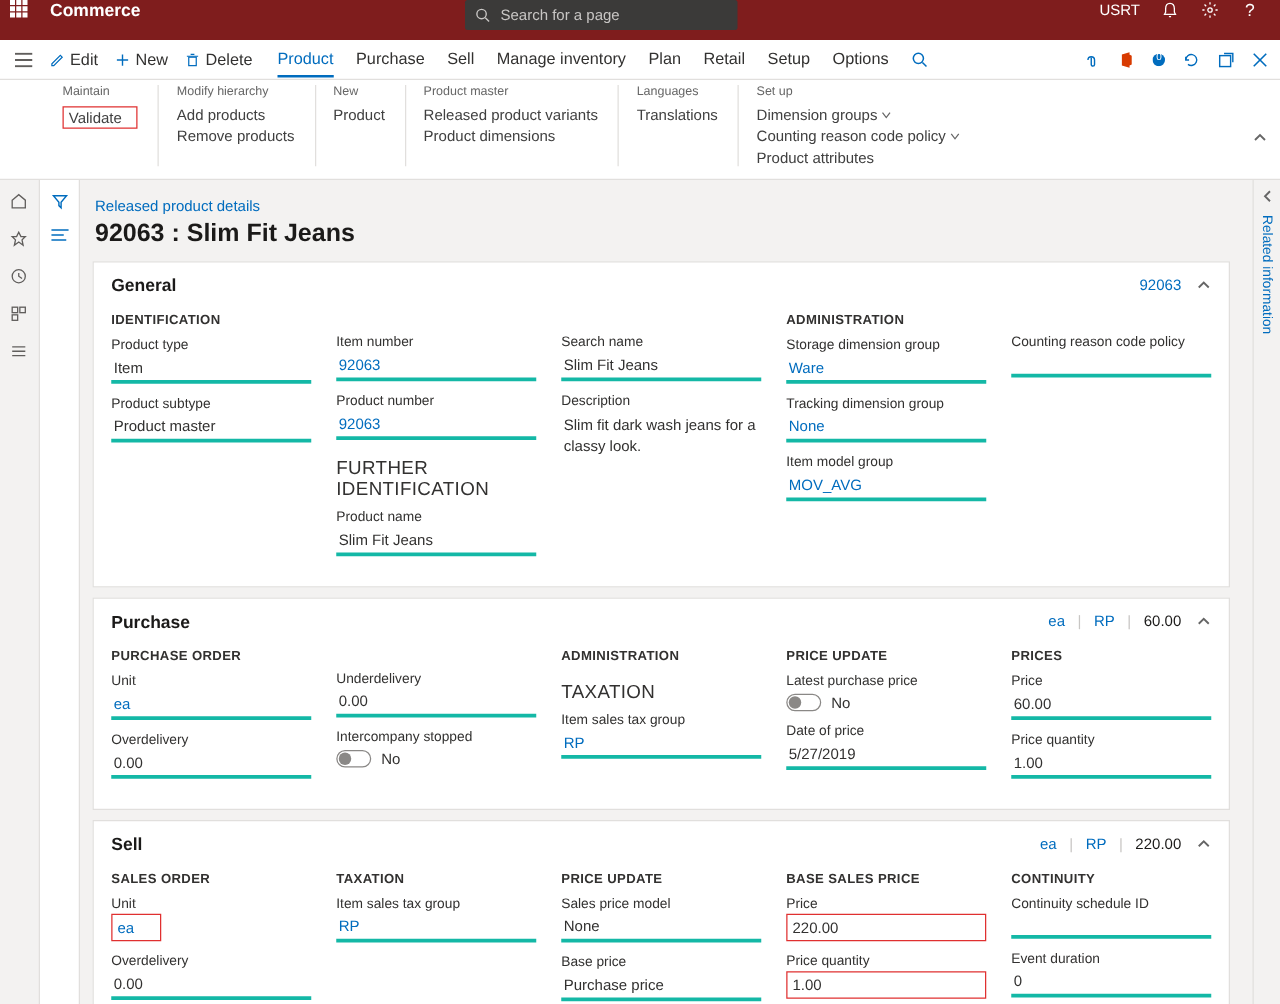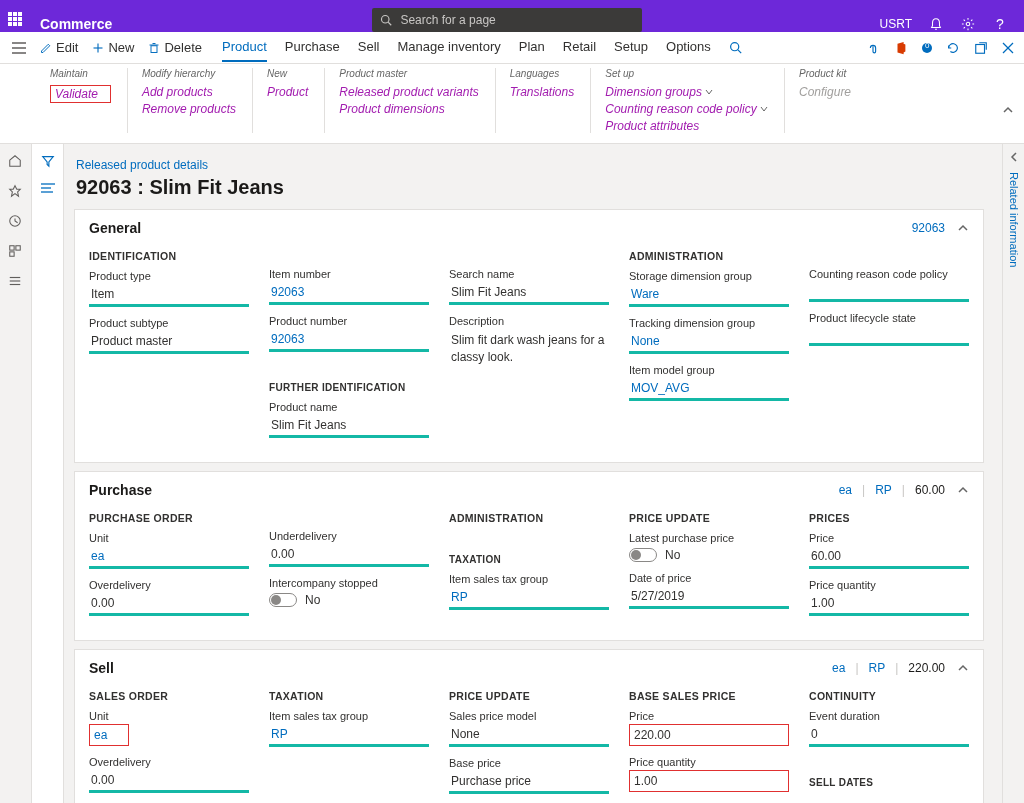--- a/index.html
+++ b/index.html
@@ -1,42 +1,42 @@
 <!DOCTYPE html>
 <html><head>
 <meta charset="utf-8">
 <style>
 * { box-sizing: border-box; margin: 0; padding: 0; font-family: "Segoe UI", Tahoma, sans-serif; }
 body { background: #f3f2f1; font-size: 12px; color: #323130; overflow: hidden; }
 
-.topbar { background: #6d28d9; color: #fff; height: 32px; display: flex; align-items: flex-end; padding: 0 8px; }
+.topbar { background: #7f1d1d; color: #fff; height: 32px; display: flex; align-items: flex-start; padding: 0 8px; }
 .topbar .waffle { width: 20px; height: 20px; display: grid; grid-template-columns: repeat(3,4px); grid-template-rows: repeat(3,4px); gap:1px; margin-right:12px; cursor:pointer;}
 .topbar .waffle span { background:#fff; }
 .topbar .brand { font-weight:600; font-size:14px; }
-.topbar .search { margin-left:260px; background:#3b3a39; display:flex; align-items:center; height:24px; width:270px; border-radius:2px; padding:1px 8px; color:#c8c6c4;}
+.topbar .search { margin-left:260px; background:#3b3a39; display:flex; align-items:center; height:24px; width:218px; border-radius:2px; padding:1px 8px; color:#c8c6c4;}
 .topbar .search svg { margin-right:8px; }
 .topbar .right { margin-left:auto; display:flex; align-items:center; gap:16px; padding-right:8px;}
 .topbar .right .ico { width:16px; height:16px; display:flex; align-items:center; justify-content:center; cursor:pointer; color:#fff; }
 
 .ribbon-top { background:#fff; border-bottom:1px solid #e1dfdd; height:32px; display:flex; align-items:center; padding-left:40px; position:relative; }
 .ribbon-top .action { display:flex; align-items:center; gap:4px; margin-right:14px; color:#323130; cursor:pointer; font-size:13px;}
 .ribbon-top .tabs { display:flex; gap:18px; margin-left:6px;}
 .ribbon-top .tab { padding:6px 0; cursor:pointer; font-size:13px; color:#323130; }
 .ribbon-top .tab.active { color:#006cbe; border-bottom:2px solid #006cbe; }
 .ribbon-top .rightico { margin-left:auto; display:flex; gap:14px; padding-right:10px; align-items:center;}
 .ribbon-top .rightico .ri { cursor:pointer; color:#006cbe; position:relative;}
 .ribbon-top .hamb { position:absolute; left:12px; color:#666; cursor:pointer;}
 
 .ribbon-body { background:#fff; border-bottom:1px solid #e1dfdd; display:flex; padding:4px 40px 10px 40px; min-height:70px; position:relative;}
-.ribbon-group { border-right:1px solid #e1dfdd; padding:0 16px 0 10px; margin-right:4px;font-style:italic;}
+.ribbon-group { border-right:1px solid #e1dfdd; padding:0 16px 0 10px; margin-right:4px;}
 .ribbon-group:last-of-type { border-right:none;}
 .ribbon-group .gtitle { font-size:10px; color:#666; margin-bottom:6px;}
 .ribbon-group .glinks { display:flex; gap:24px;}
 .ribbon-group .gcol { display:flex; flex-direction:column; gap:3px;}
-.ribbon-group .glink { font-size:12px; color:#a21caf; cursor:pointer; white-space:nowrap;}
+.ribbon-group .glink { font-size:12px; color:#404040; cursor:pointer; white-space:nowrap;}
 .ribbon-group .glink.disabled { color:#a19f9d; }
 .ribbon-group .glink.hl { border:1.5px solid #e03030; padding:1px 12px 1px 4px;}
 .ribbon-body .chev { position:absolute; right:10px; top:50%; color:#666; cursor:pointer;}
 
 .shell { display:flex; height:calc(803px - 32px - 32px - 70px); }
 .leftrail { width:32px; background:#f3f2f1; border-right:1px solid #e1dfdd; display:flex; flex-direction:column; align-items:center; gap:14px; padding-top:10px;}
 .leftrail .ri { color:#605e5c; cursor:pointer; width:16px; height:16px;}
 .leftrail2 { width:32px; background:#fff; border-right:1px solid #e1dfdd; display:flex; flex-direction:column; align-items:center; gap:14px; padding-top:10px;}
 .leftrail2 .ri { color:#006cbe; cursor:pointer;}
 
@@ -46,21 +46,21 @@
 
 .card { background:#fff; border:1px solid #e1dfdd; margin-bottom:8px;}
 .card-hd { padding:10px 14px; font-weight:600; font-size:14px; color:#1b1a19; display:flex; align-items:center; }
 .card-hd .sum { margin-left:auto; display:flex; gap:10px; align-items:center; font-weight:400; font-size:12px;}
 .card-hd .sum .lnk { color:#006cbe; cursor:pointer;}
 .card-hd .sum .sep { color:#c8c6c4;}
 .card-hd .chev { margin-left:12px; color:#666; cursor:pointer;}
 .card-body { padding:4px 14px 14px 14px;}
 .cols { display:grid; grid-template-columns: repeat(5, 1fr); gap:20px;}
 .colhdr { font-size:10.5px; font-weight:700; color:#323130; letter-spacing:.3px; margin-bottom:8px; text-transform:uppercase;}
-.subhdr { font-size:10px; font-weight:700; color:#323130; letter-spacing:.3px; margin:30px 0 8px; text-transform:uppercase;}
+.subhdr { font-size:15px; font-weight:400; color:#323130; letter-spacing:.3px; margin:14px 0 8px; text-transform:uppercase;}
 .fld { margin-bottom:10px;}
 .fld label { display:block; font-size:11px; color:#323130; margin-bottom:2px;}
 .fld .val { border-bottom:3px solid #14b8a6; padding:3px 2px; font-size:12px; min-height:20px;}
 .fld .val.link { color:#006cbe; cursor:pointer;}
 .fld .val.num { }
 .fld .val.boxed { border:1.5px solid #e03030; padding:3px 4px;}
 .fld .desc { font-size:12px; color:#323130; padding:3px 2px; line-height:1.4;}
 .toggle { display:flex; align-items:center; gap:8px; padding-top:2px;}
 .toggle .sw { width:28px; height:14px; border:1px solid #8a8886; border-radius:8px; position:relative; background:#fff;}
 .toggle .sw::after { content:""; width:10px; height:10px; background:#8a8886; border-radius:50%; position:absolute; top:1px; left:1px;}
@@ -245,28 +245,20 @@
         <span class="glink"><span>Dimension groups</span> <svg style="display:inline" width="8" height="8" viewBox="0 0 8 8" fill="none" stroke="#666">
               <polyline points="1,2 4,6 7,2"></polyline>
             </svg></span>
         <span class="glink"><span>Counting reason code policy</span> <svg style="display:inline" width="8" height="8" viewBox="0 0 8 8" fill="none" stroke="#666">
               <polyline points="1,2 4,6 7,2"></polyline>
             </svg></span>
         <span class="glink">Product attributes</span>
       </div>
     </div>
   </div>
-  <div class="ribbon-group" style="border-right:none;">
-    <div class="gtitle">Product kit</div>
-    <div class="glinks">
-        <div class="gcol">
-      <span class="glink disabled">Configure</span>
-    </div>
-      </div>
-  </div>
   <span class="chev">
       <svg width="12" height="12" viewBox="0 0 12 12" fill="none" stroke="#666" stroke-width="1.5">
         <polyline points="2,8 6,4 10,8"></polyline>
       </svg>
     </span>
 </div>
 
 <div class="shell">
   <div class="leftrail">
     <span class="ri">
@@ -380,24 +372,20 @@
                 <div class="val link">None</div>
               </div>
             <div class="fld">
                 <label>Item model group</label>
                 <div class="val link">MOV_AVG</div>
               </div>
           </div>
           <div>
             <div class="fld" style="margin-top:18px;">
                 <label>Counting reason code policy</label>
-                <div class="val"></div>
-              </div>
-            <div class="fld">
-                <label>Product lifecycle state</label>
                 <div class="val"></div>
               </div>
           </div>
         </div>
       </div>
     </div>
 
     <div class="card">
       <div class="card-hd">
         <span>Purchase</span>
@@ -539,20 +527,24 @@
               </div>
             <div class="fld">
                 <label>Price quantity</label>
                 <div class="val num boxed">1.00</div>
               </div>
 
           </div>
           <div>
             <div class="colhdr">CONTINUITY</div>
             <div class="fld">
+                <label>Continuity schedule ID</label>
+                <div class="val"></div>
+              </div>
+            <div class="fld">
                 <label>Event duration</label>
                 <div class="val num">0</div>
               </div>
             <div class="subhdr">SELL DATES</div>
 
           </div>
         </div>
       </div>
     </div>
 

